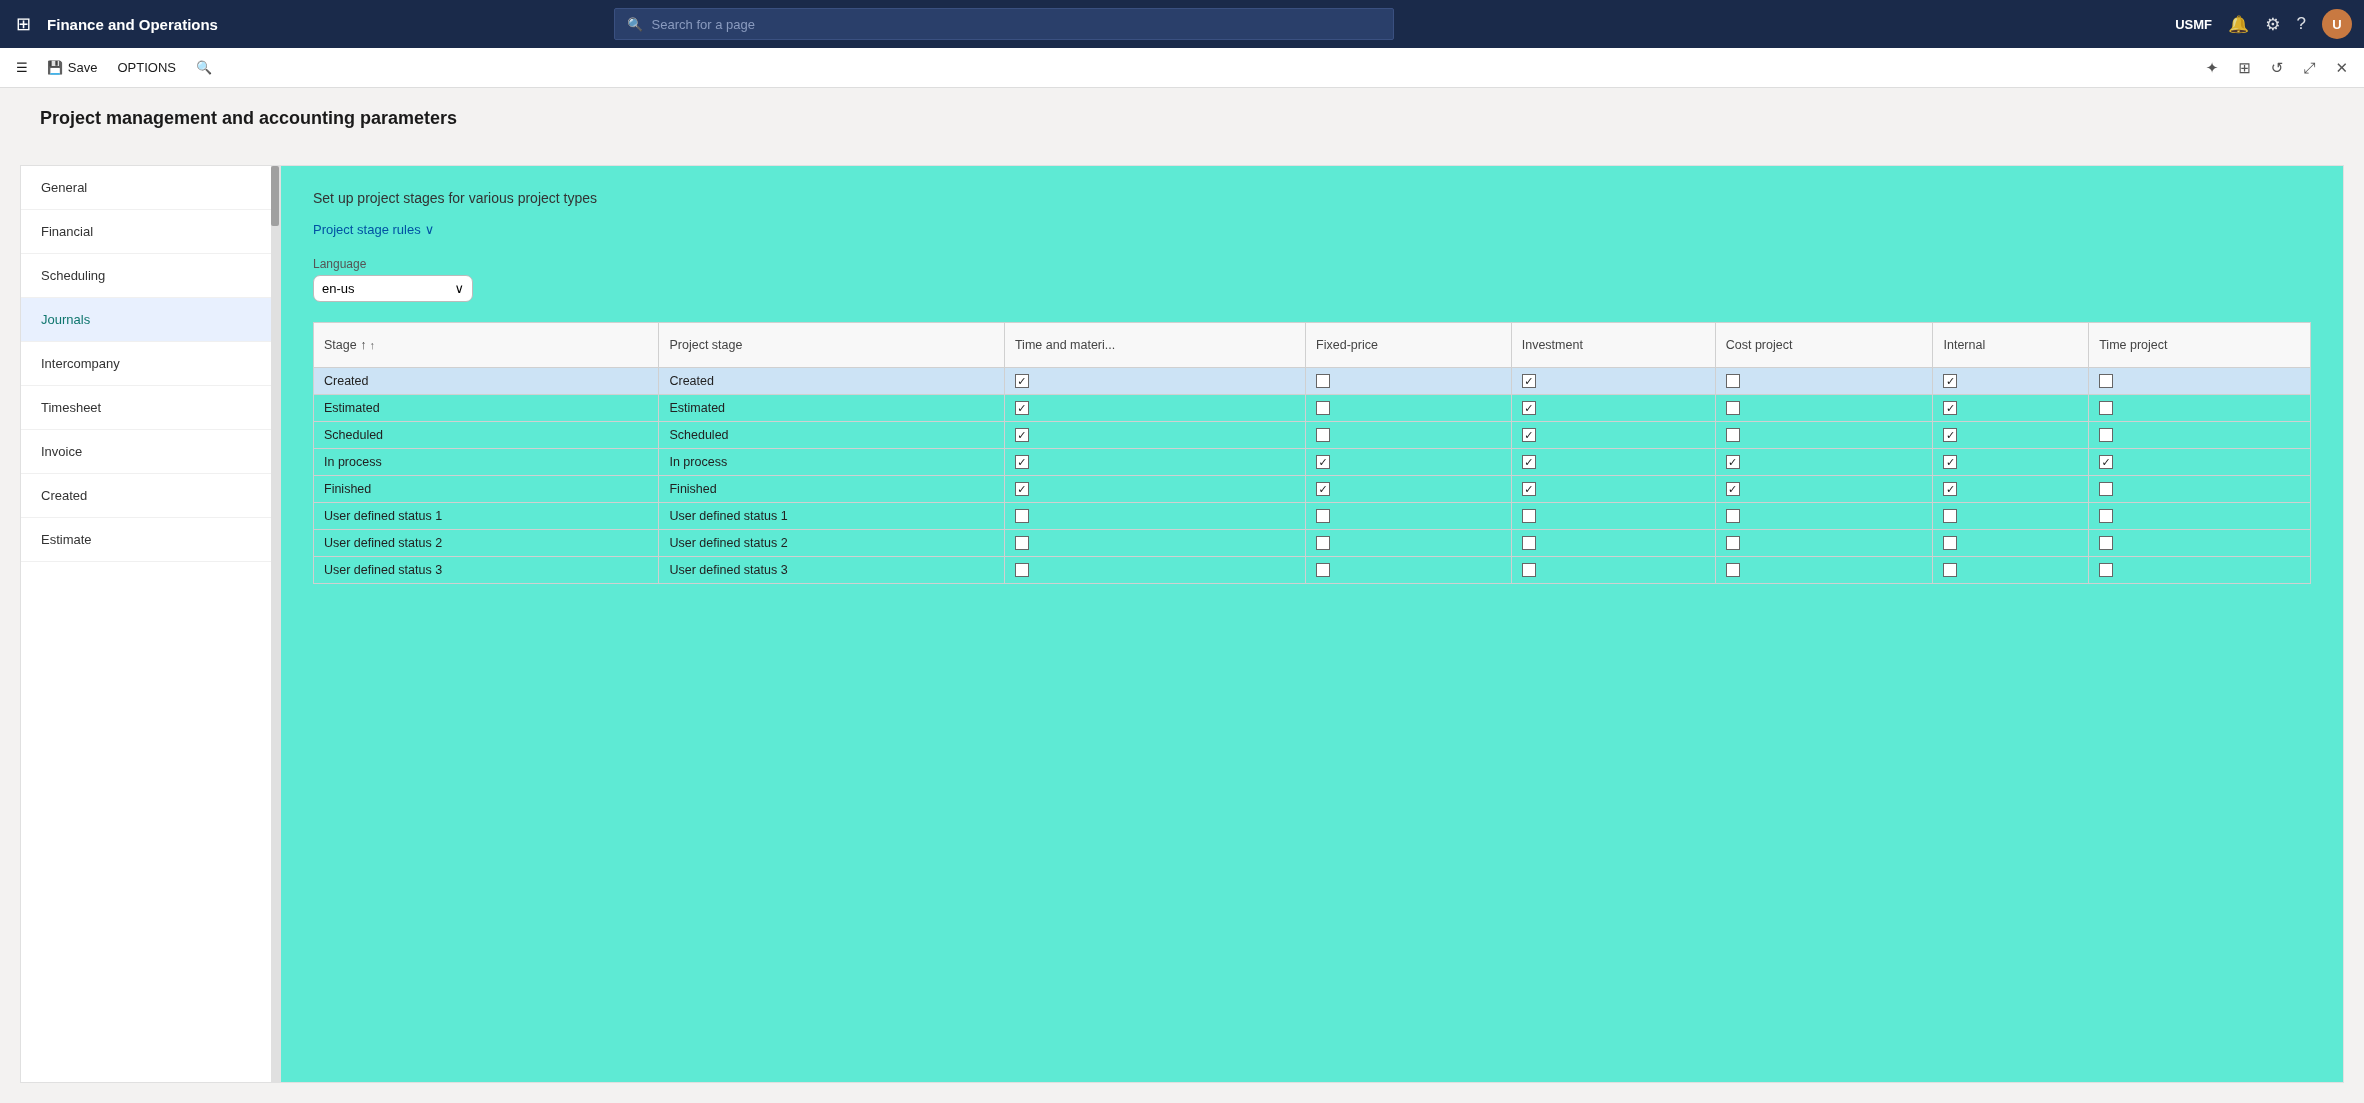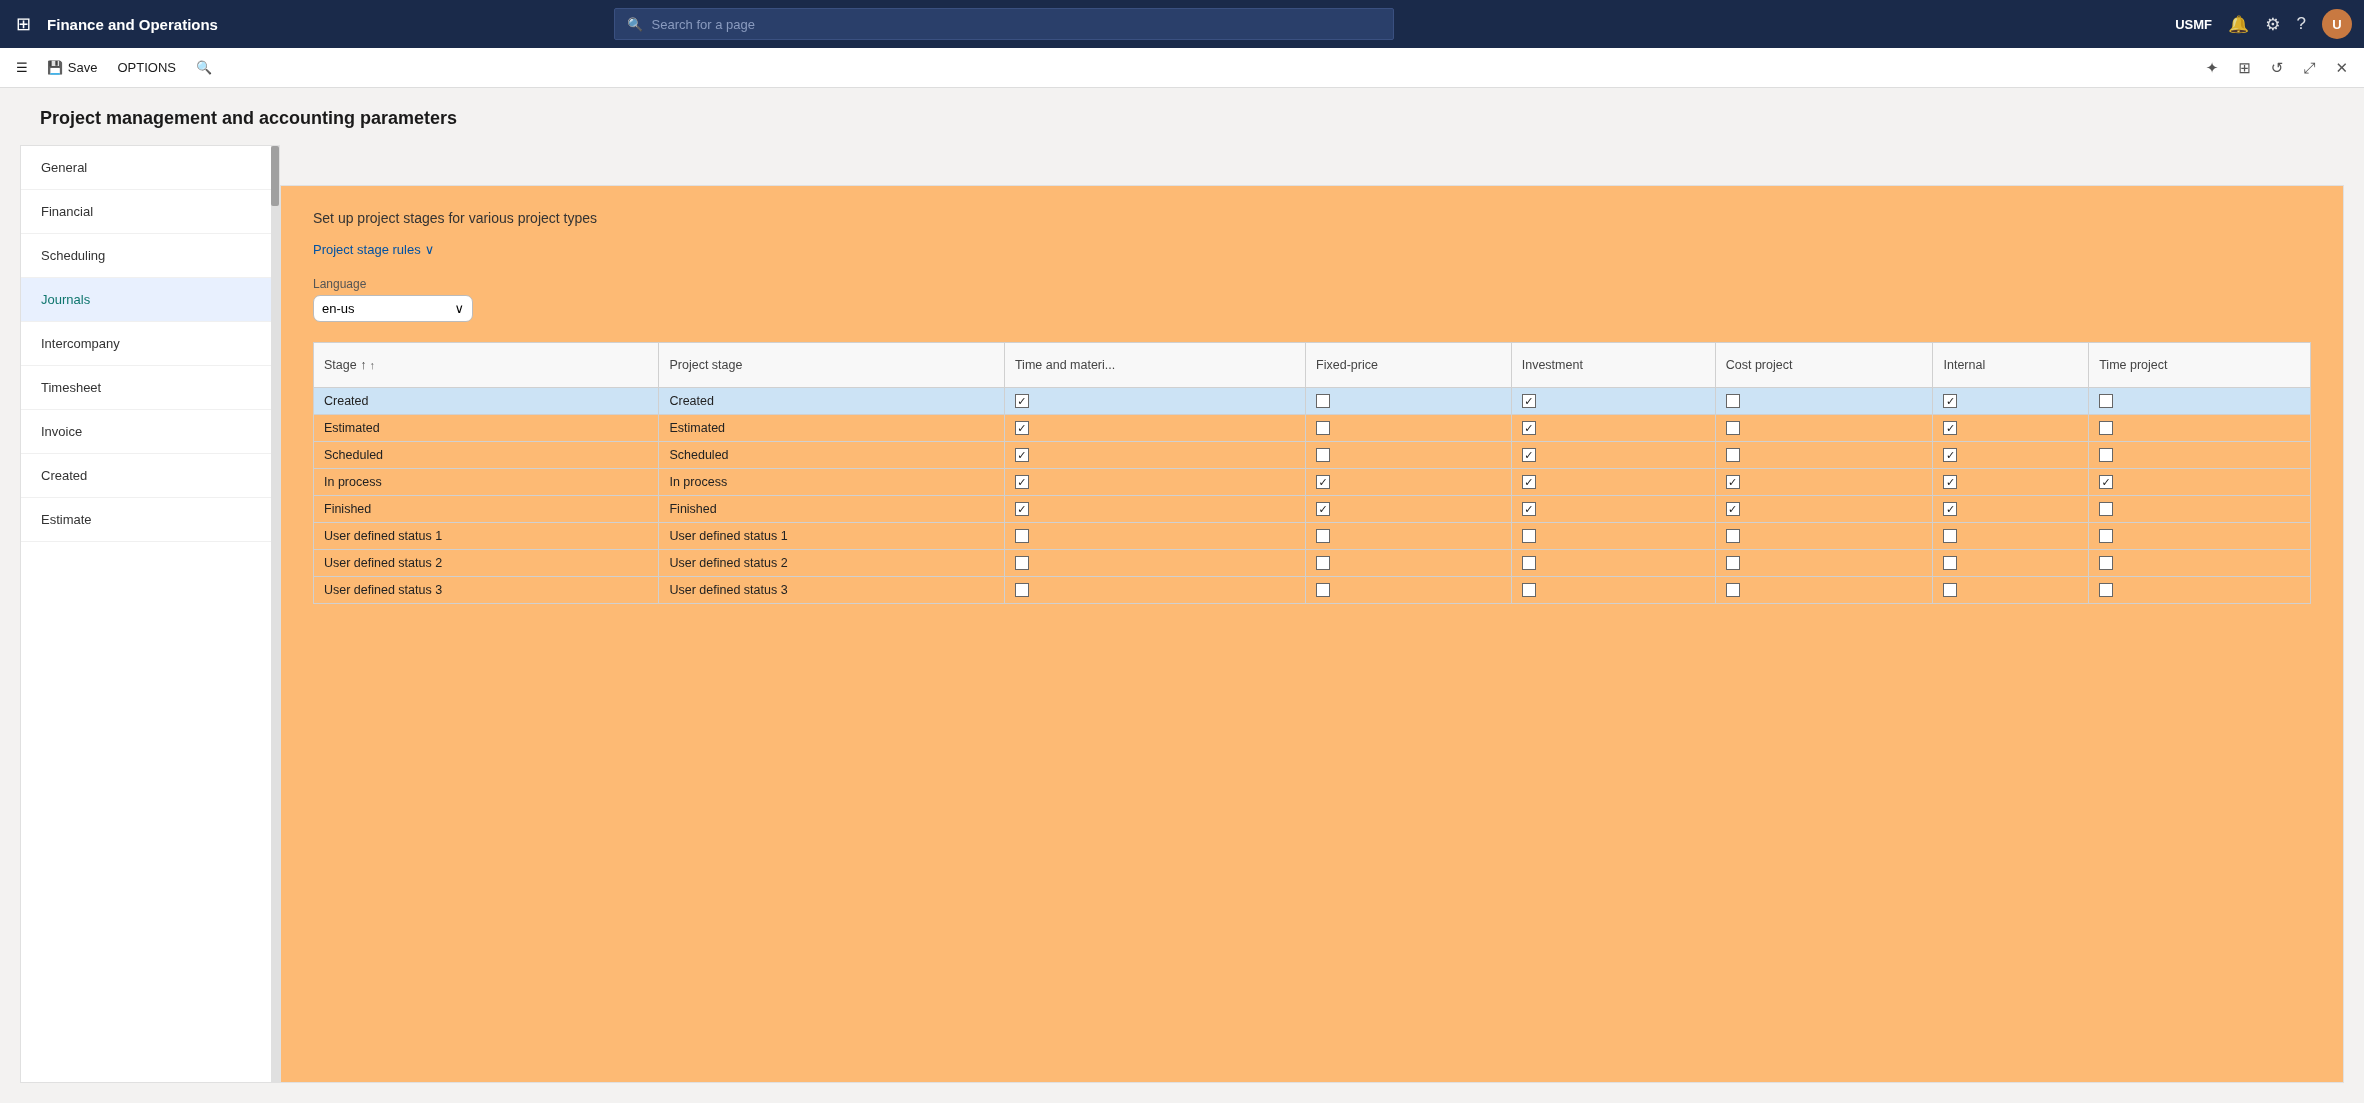--- a/index.html
+++ b/index.html
@@ -93,20 +93,21 @@
       font-size: 15px;
       color: #555;
     }
 
     
     .page-container {
       display: flex;
       flex-direction: column;
       height: calc(100vh - 88px);
       overflow: hidden;
+      gap: 20px;
     }
     .page-title {
       padding: 20px 40px 16px;
       font-size: 18px;
       font-weight: 600;
       color: #1a1a1a;
       background: #f3f2f1;
     }
     .page-body {
       display: flex;
@@ -147,26 +148,25 @@
       font-size: 13px;
       color: #333;
       cursor: pointer;
       border-bottom: 1px solid #f0f0f0;
     }
     .sidebar-item.active { background: #e8f0fe; color: #0f766e; font-weight: 400; }
 
     
     .main-content {
       flex: 1;
-      background: #fdba74;
+      background: #5eead4;
       border: 1px solid #e0e0e0;
       margin-left: 0;
       overflow-y: auto;
       padding: 24px 32px;
-      margin-top: 40px;
     }
 
     .section-title {
       font-size: 14px;
       font-weight: 400;
       color: #333;
       margin-bottom: 16px;
     }
 
     .dropdown-link {

